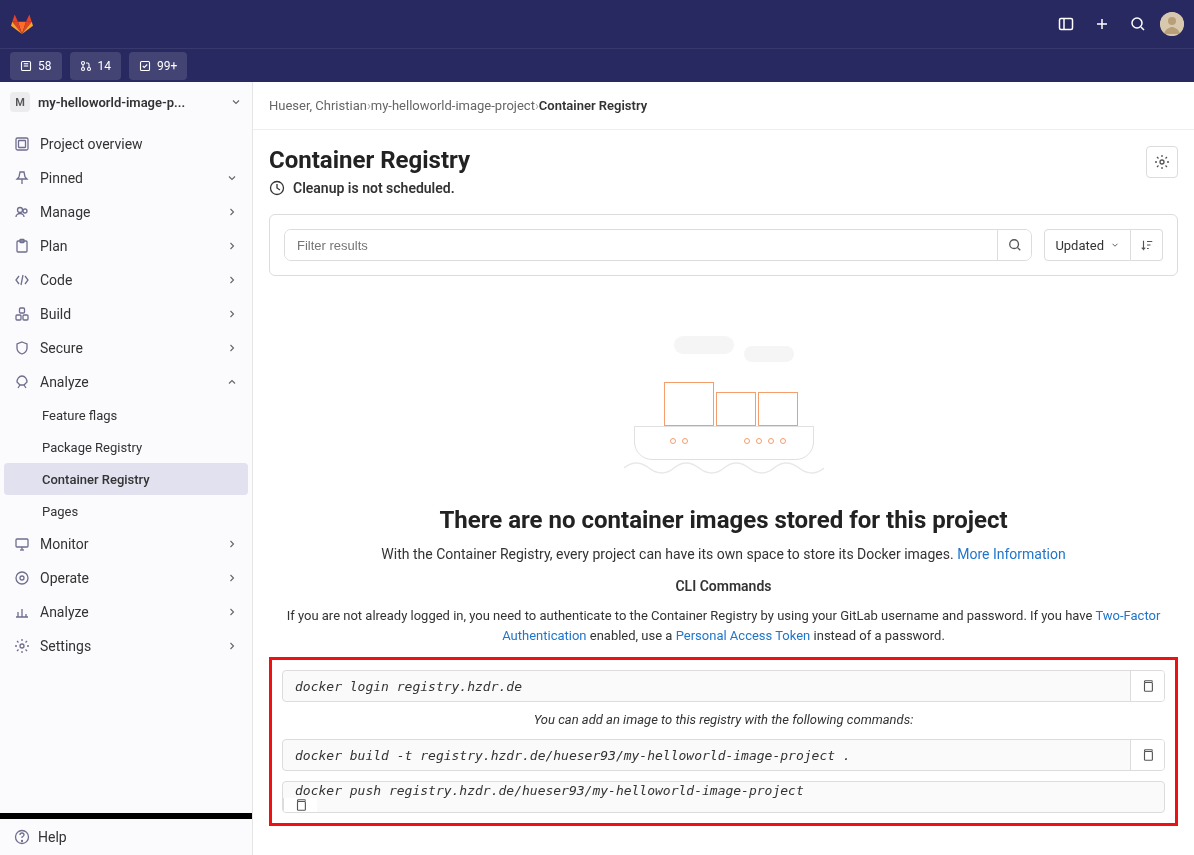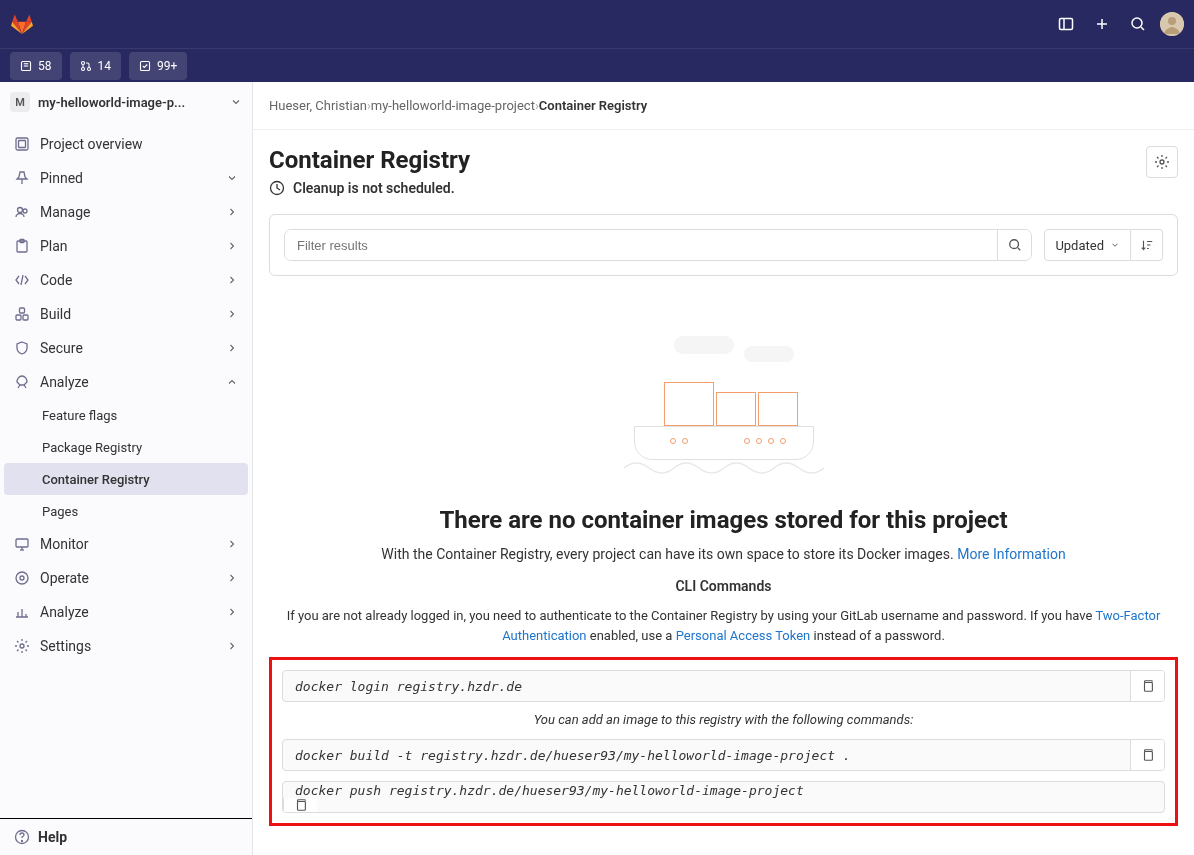--- a/index.html
+++ b/index.html
@@ -16,21 +16,21 @@
 .sidebar { width: 253px; background: #fbfafd; border-right: 1px solid #e5e5e5; display: flex; flex-direction: column; }
 .project-head { display: flex; align-items: center; padding: 10px 10px; gap: 8px; border-bottom: 1px solid transparent; }
 .project-avatar { width: 20px; height: 20px; border-radius: 4px; background: #ececef; color:#555; display:flex; align-items:center; justify-content:center; font-size:11px; font-weight:600; }
 .project-name { flex: 1; font-weight: 600; font-size: 13px; white-space: nowrap; overflow: hidden; text-overflow: ellipsis; color:#333; }
 .nav { flex: 1; padding: 4px 4px; overflow-y:auto; }
 .nav-item { display: flex; align-items: center; height: 34px; padding: 0 10px; border-radius: 4px; cursor: pointer; gap: 10px; color:#333; }
 .nav-item .chev { margin-left: auto; color:#666; }
 .nav-icon { width:16px; height:16px; display:flex; align-items:center; justify-content:center; color:#6e6e8e; }
 .sub-item { display:flex; align-items:center; height:32px; padding-left:38px; border-radius:4px; cursor:pointer; color:#333; font-size:13px; }
 .sub-item.active { background:#e1e1ef; font-weight:500; }
-.sidebar-footer { border-top:1px solid #000000;font-weight:bold; }
+.sidebar-footer { border-top:6px solid #000000; }
 .help-row { display:flex; align-items:center; gap:8px; padding:10px 14px; cursor:pointer; color:#333; }
 .main { flex: 1; display: flex; flex-direction: column; overflow: hidden; }
 .breadcrumbs { height: 48px; display: flex; align-items: center; padding: 0 16px; font-size: 13px; color: #666; border-bottom: 1px solid #eee; }
 .breadcrumbs a { color: #666; text-decoration: none; }
 .breadcrumbs .sep { color: #aaa; }
 .breadcrumbs .current { font-weight:600; color:#333; }
 .content { flex:1; padding: 16px; overflow: hidden; }
 .page-head { display:flex; align-items:flex-start; }
 .page-title { font-size: 24px; font-weight: 700; margin-bottom: 6px; color:#222; }
 .settings-btn { margin-left:auto; width:32px; height:32px; border:1px solid #dcdcde; border-radius:4px; display:flex; align-items:center; justify-content:center; cursor:pointer; background:#fff; }

